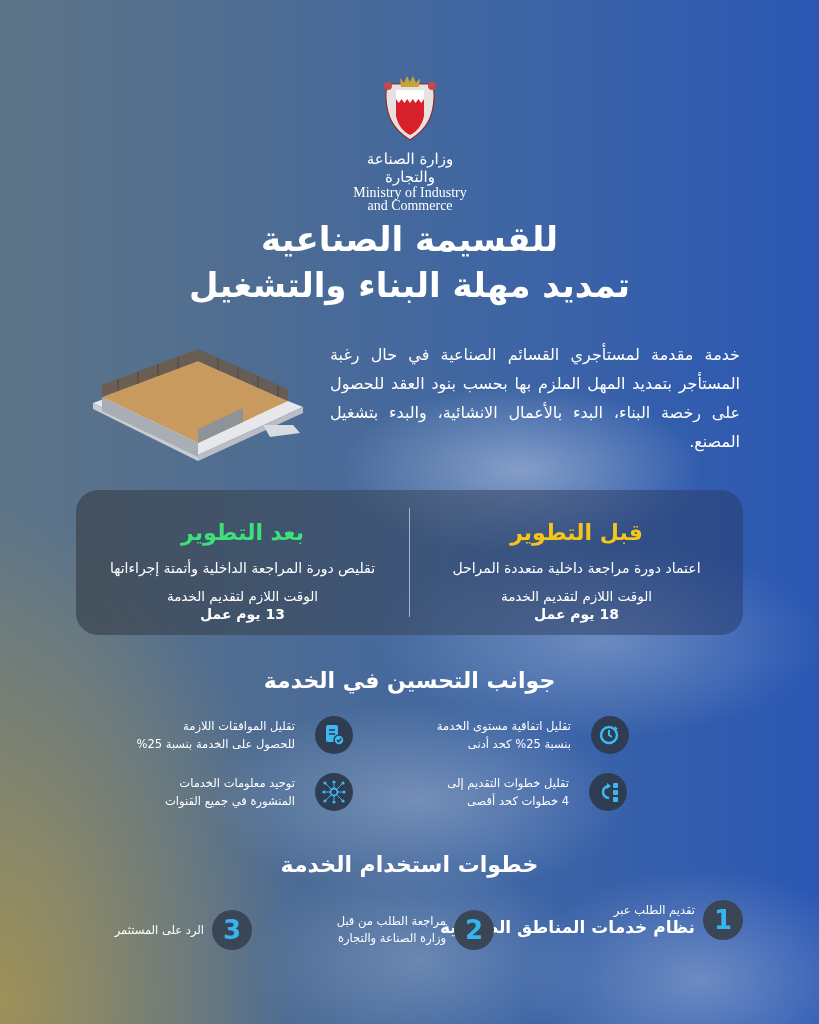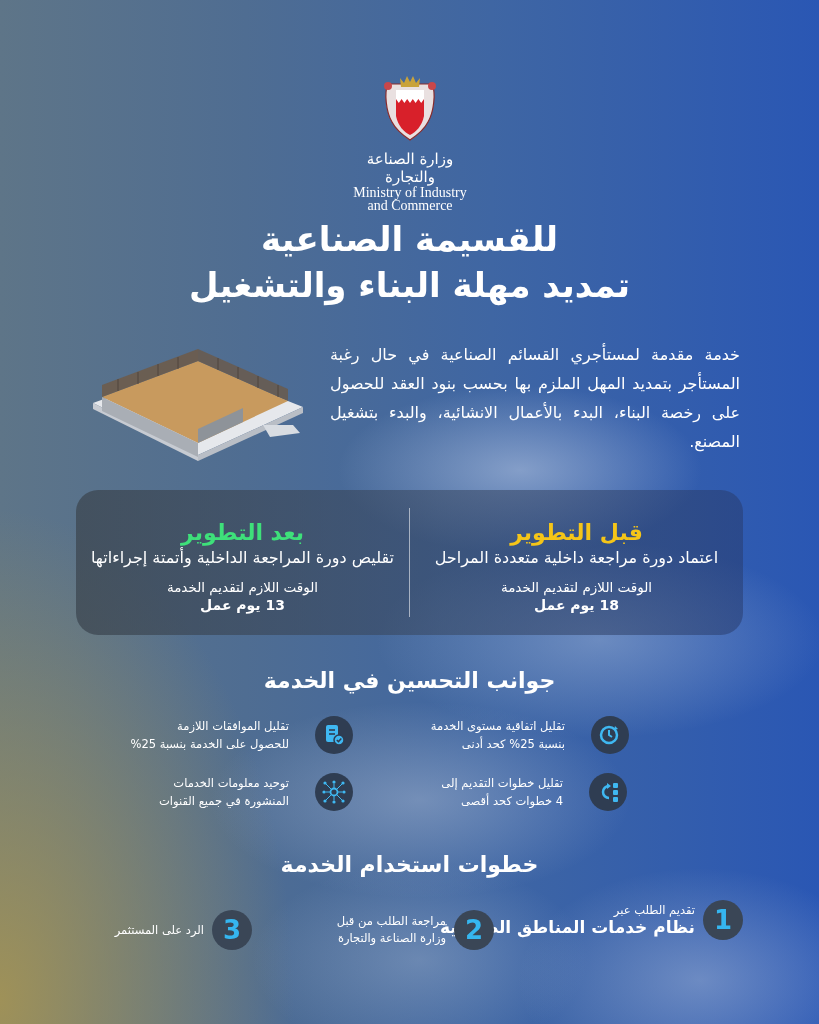--- a/index.html
+++ b/index.html
@@ -27,28 +27,28 @@
   .intro { position:absolute; left:330px; width:410px; top:340px; direction:rtl; text-align:justify;
     font-size:16px; line-height:29px; }
 
   .plot { position:absolute; left:88px; top:345px; width:230px; height:125px; }
 
   .compare { position:absolute; left:76px; top:490px; width:667px; height:145px; border-radius:22px;
     background: linear-gradient(90deg, rgba(60,70,80,0.75) 0%, rgba(55,70,95,0.55) 55%, rgba(40,60,110,0.55) 100%);
     direction:rtl; display:flex; }
   .col { flex:1; text-align:center; padding-top:28px; }
   .col h3 { margin:0; font-size:22px; line-height:30px; font-weight:bold; }
-  .col .desc { font-size:16px; }
+  .col .desc { font-size:14px; margin-top:12px; }
   .col .lbl { font-size:13.5px; margin-top:12px; }
   .col .val { font-size:14px; font-weight:bold; margin-top:2px; }
   .divider { width:1px; background:rgba(255,255,255,0.55); margin:18px 0; }
 
   .h2 { position:absolute; left:150px; right:150px; text-align:center; direction:rtl; font-weight:bold; font-size:22px; }
 
-  .feat { position:absolute; display:flex; direction:rtl; align-items:center; gap:26px; }
+  .feat { position:absolute; display:flex; direction:rtl; align-items:center; gap:20px; }
   .ficon { width:38px; height:38px; border-radius:50%; background:#2f3d52; display:flex; align-items:center; justify-content:center; flex:none; }
   .ftext { font-size:11.5px; line-height:18px; text-align:right; }
 
   .step { position:absolute; display:flex; direction:rtl; align-items:center; gap:8px; }
   .snum { width:40px; height:40px; border-radius:50%; background:#3a4656; color:#35b6f0; font-weight:bold; font-size:26px;
     display:flex; align-items:center; justify-content:center; flex:none; }
   .stext { font-size:11.5px; line-height:17px; text-align:right; }
   .stext b { font-size:17px; }
   .url { color:#f2cf3b; font-weight:bold; font-size:12.5px; direction:ltr; unicode-bidi:embed; }
 </style>

